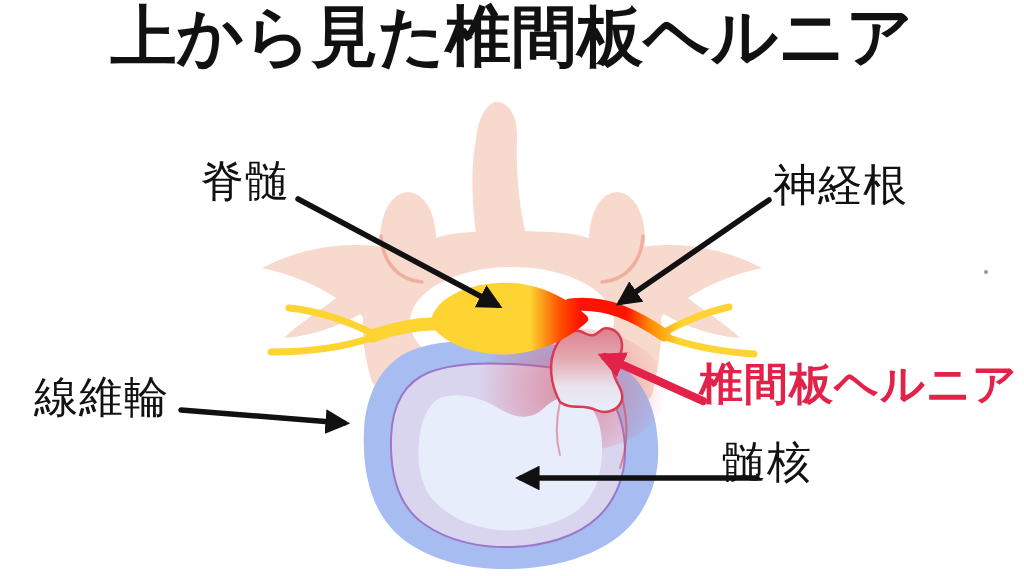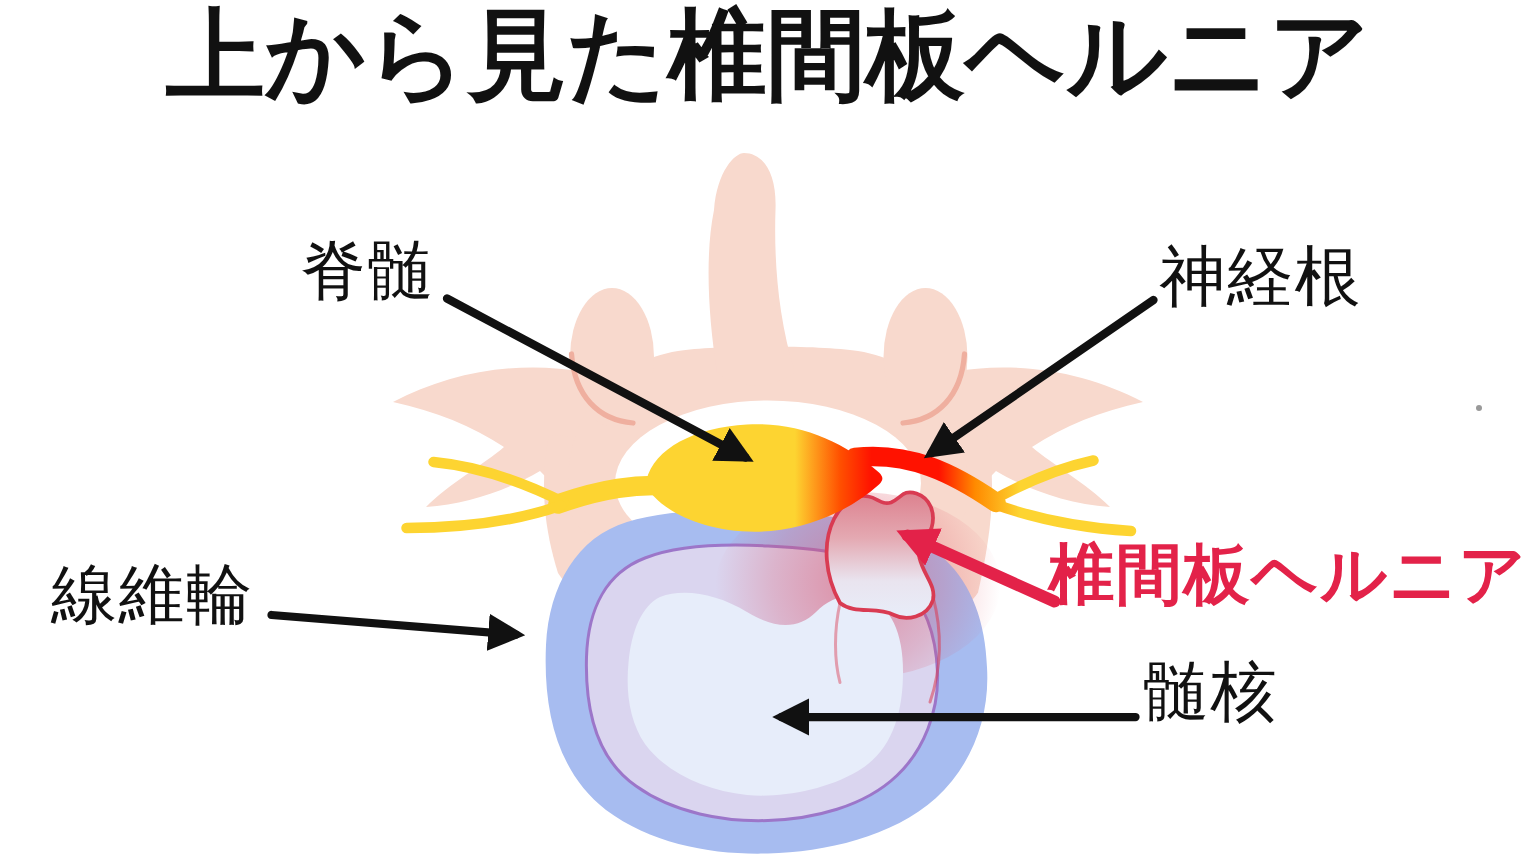--- a/index.html
+++ b/index.html
@@ -132,13 +132,13 @@
 <div class="title">上から見た椎間板ヘルニア</div>
 
 <div class="lbl" style="left:200px; top:159px;">脊髄</div>
 
 <div class="lbl" style="left:773px; top:163px;">神経根</div>
 
 <div class="lbl" style="left:34px; top:375px;">線維輪</div>
 
 <div class="lbl accent" style="left:667px; top:362px;margin-left:32px;">椎間板ヘルニア</div>
 
-<div class="lbl" style="left:762px; top:440px;">髄核</div>
+<div class="lbl" style="left:722px; top:440px;">髄核</div>
 
 </body></html>

